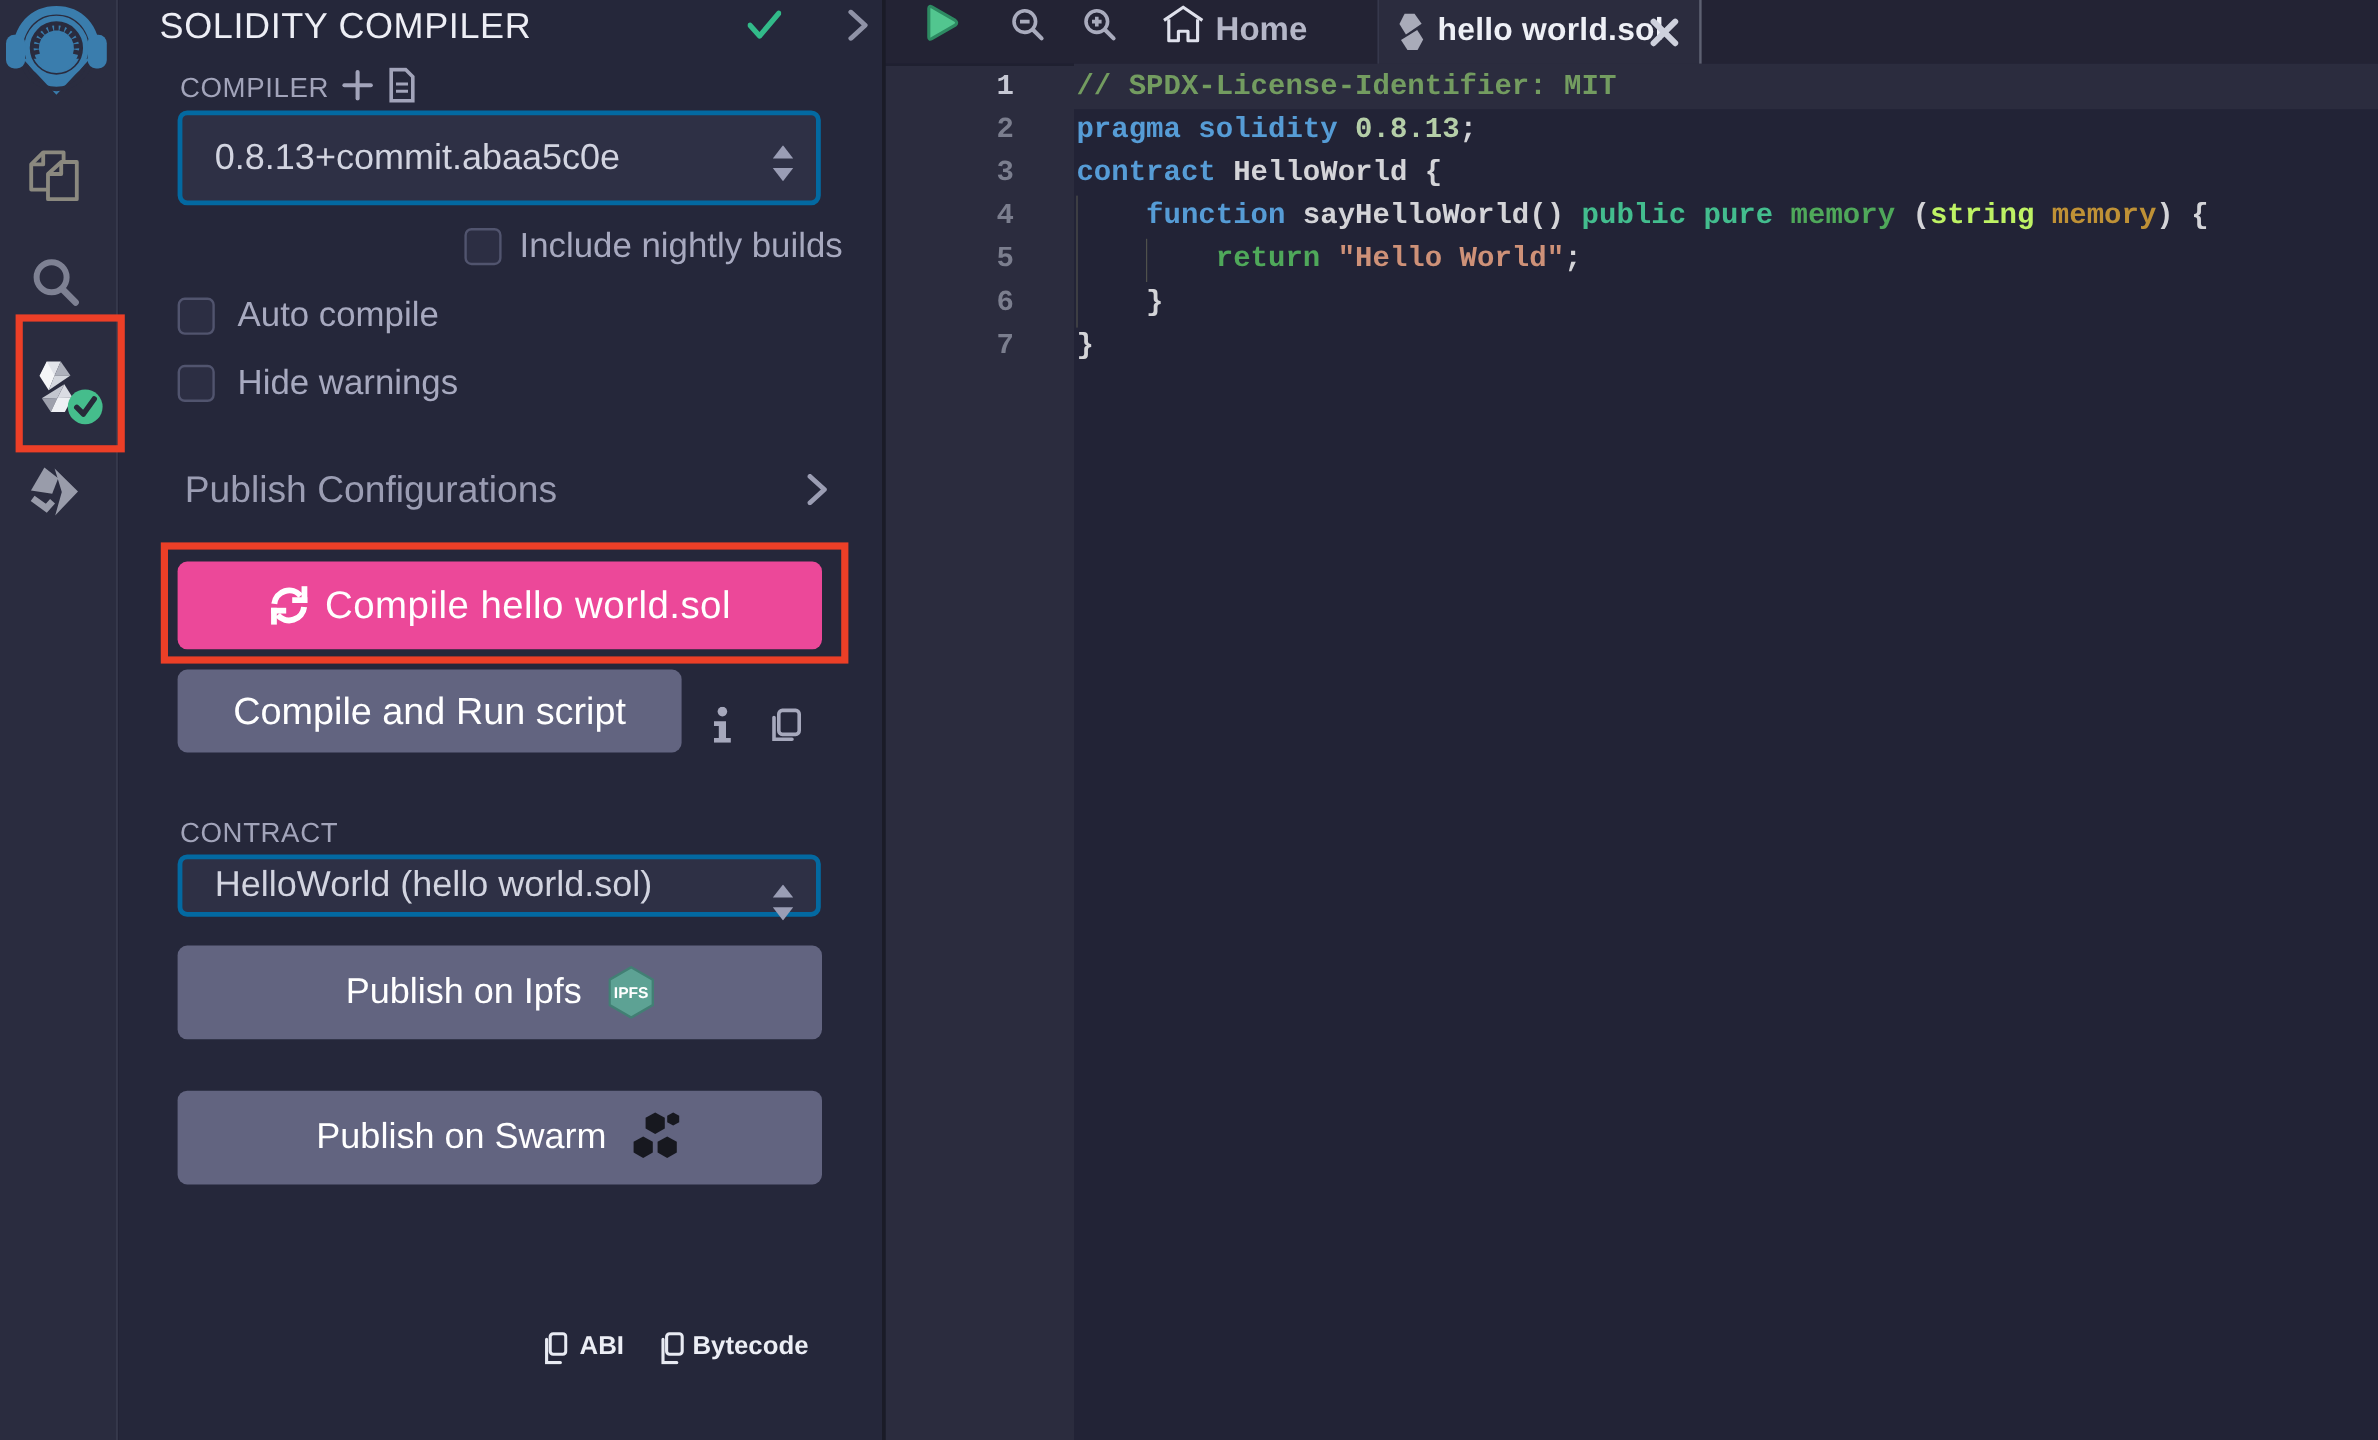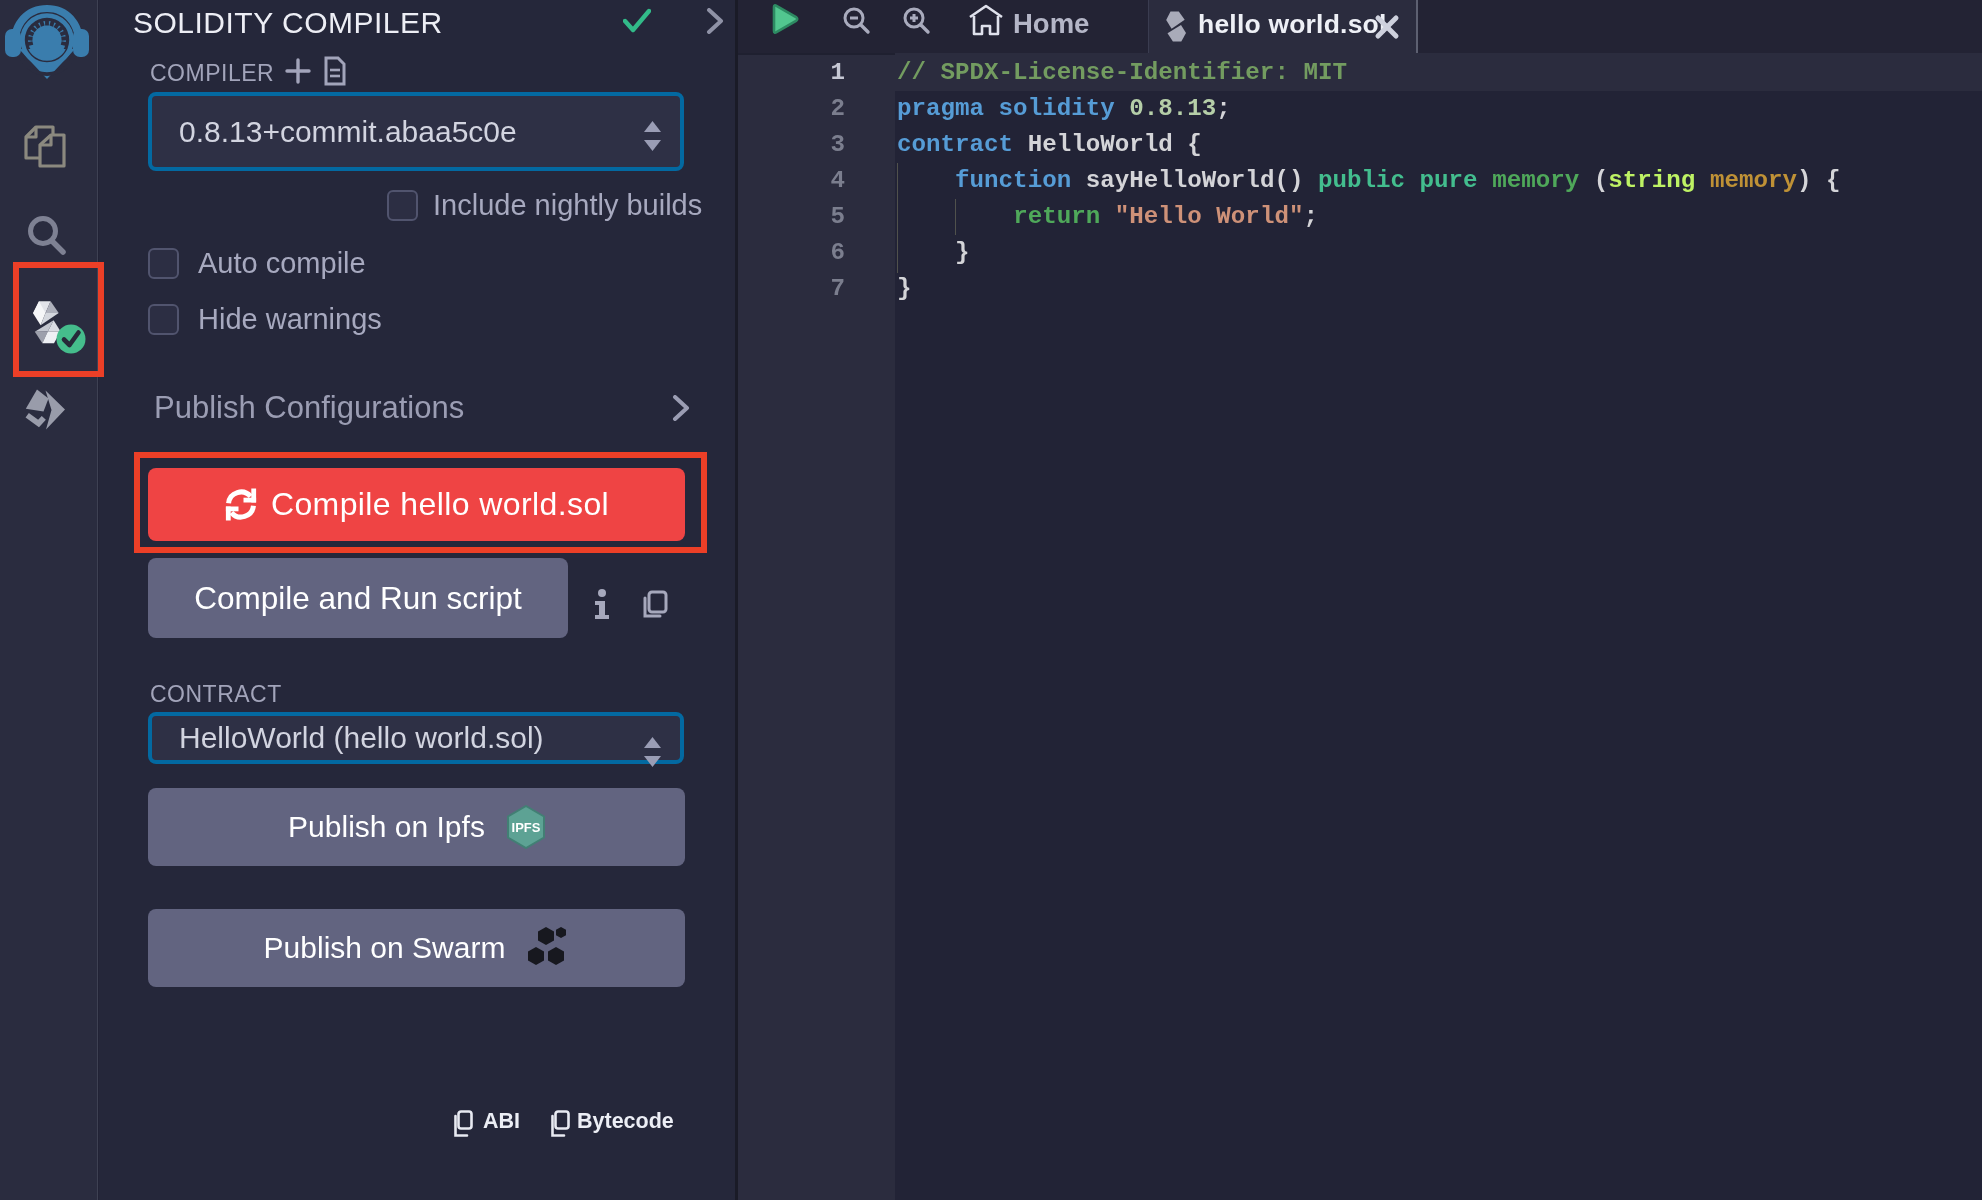--- a/index.html
+++ b/index.html
@@ -145,33 +145,33 @@
   <div class="abs check" style="left:49px;top:304px"></div>
   <div class="abs cblabel" style="left:99px;top:303px">Hide warnings</div>
 
   <div class="abs" style="left:55px;top:390px;font-size:31px;color:#9b9db3">Publish Configurations</div>
   <svg class="abs" style="left:572px;top:395px" width="20" height="26" viewBox="0 0 20 26">
     <path d="M4 2 L16 13 L4 24" fill="none" stroke="#9b9db3" stroke-width="4" stroke-linecap="round" stroke-linejoin="round"></path>
   </svg>
 
   <div class="abs redbox" style="left:35px;top:452px;width:573px;height:101px"></div>
 
-  <div class="abs btn" style="top:468px;height:73px;background:#ef4444;font-size:32px;letter-spacing:0.4px">
+  <div class="abs btn" style="top:468px;height:73px;background:#ec4899;font-size:32px;letter-spacing:0.4px">
     <svg width="34" height="33" viewBox="0 0 34 33" style="margin-right:13px">
       <g id="rfh">
         <path d="M 4.57 15.2 A 12.5 12.5 0 0 1 26.58 8.47" stroke="#fff" stroke-width="5" fill="none"></path>
         <rect x="27.3" y="0.5" width="4.8" height="14" fill="#fff"></rect>
         <rect x="19.5" y="9.7" width="12.6" height="4.8" fill="#fff"></rect>
       </g>
       <use href="#rfh" transform="rotate(180,17,16.5)"></use>
     </svg>
     <span>Compile hello world.sol</span>
   </div>
 
-  <div class="abs btn btn2" style="top:558px;height:80px;width:420px;font-size:31.5px">Compile and Run script</div>
+  <div class="abs btn btn2" style="top:558px;height:69px;width:420px;font-size:31.5px">Compile and Run script</div>
 
   <svg class="abs" style="left:494px;top:589px" width="18" height="30" viewBox="0 0 18 30">
     <circle cx="9" cy="4" r="4" fill="#a6a8bc"></circle>
     <path d="M2 12 L12 12 L12 26 L16 26 L16 30 L2 30 L2 26 L6 26 L6 16 L2 16 Z" fill="#a6a8bc"></path>
   </svg>
 
   <svg class="abs" style="left:541px;top:590px" width="28" height="28" viewBox="0 0 28 28">
     <rect x="9" y="2" width="17" height="20" rx="3" fill="none" stroke="#a6a8bc" stroke-width="3"></rect>
     <path d="M20 26 L5 26 L5 8" fill="none" stroke="#a6a8bc" stroke-width="3" stroke-linecap="round"></path>
   </svg>

